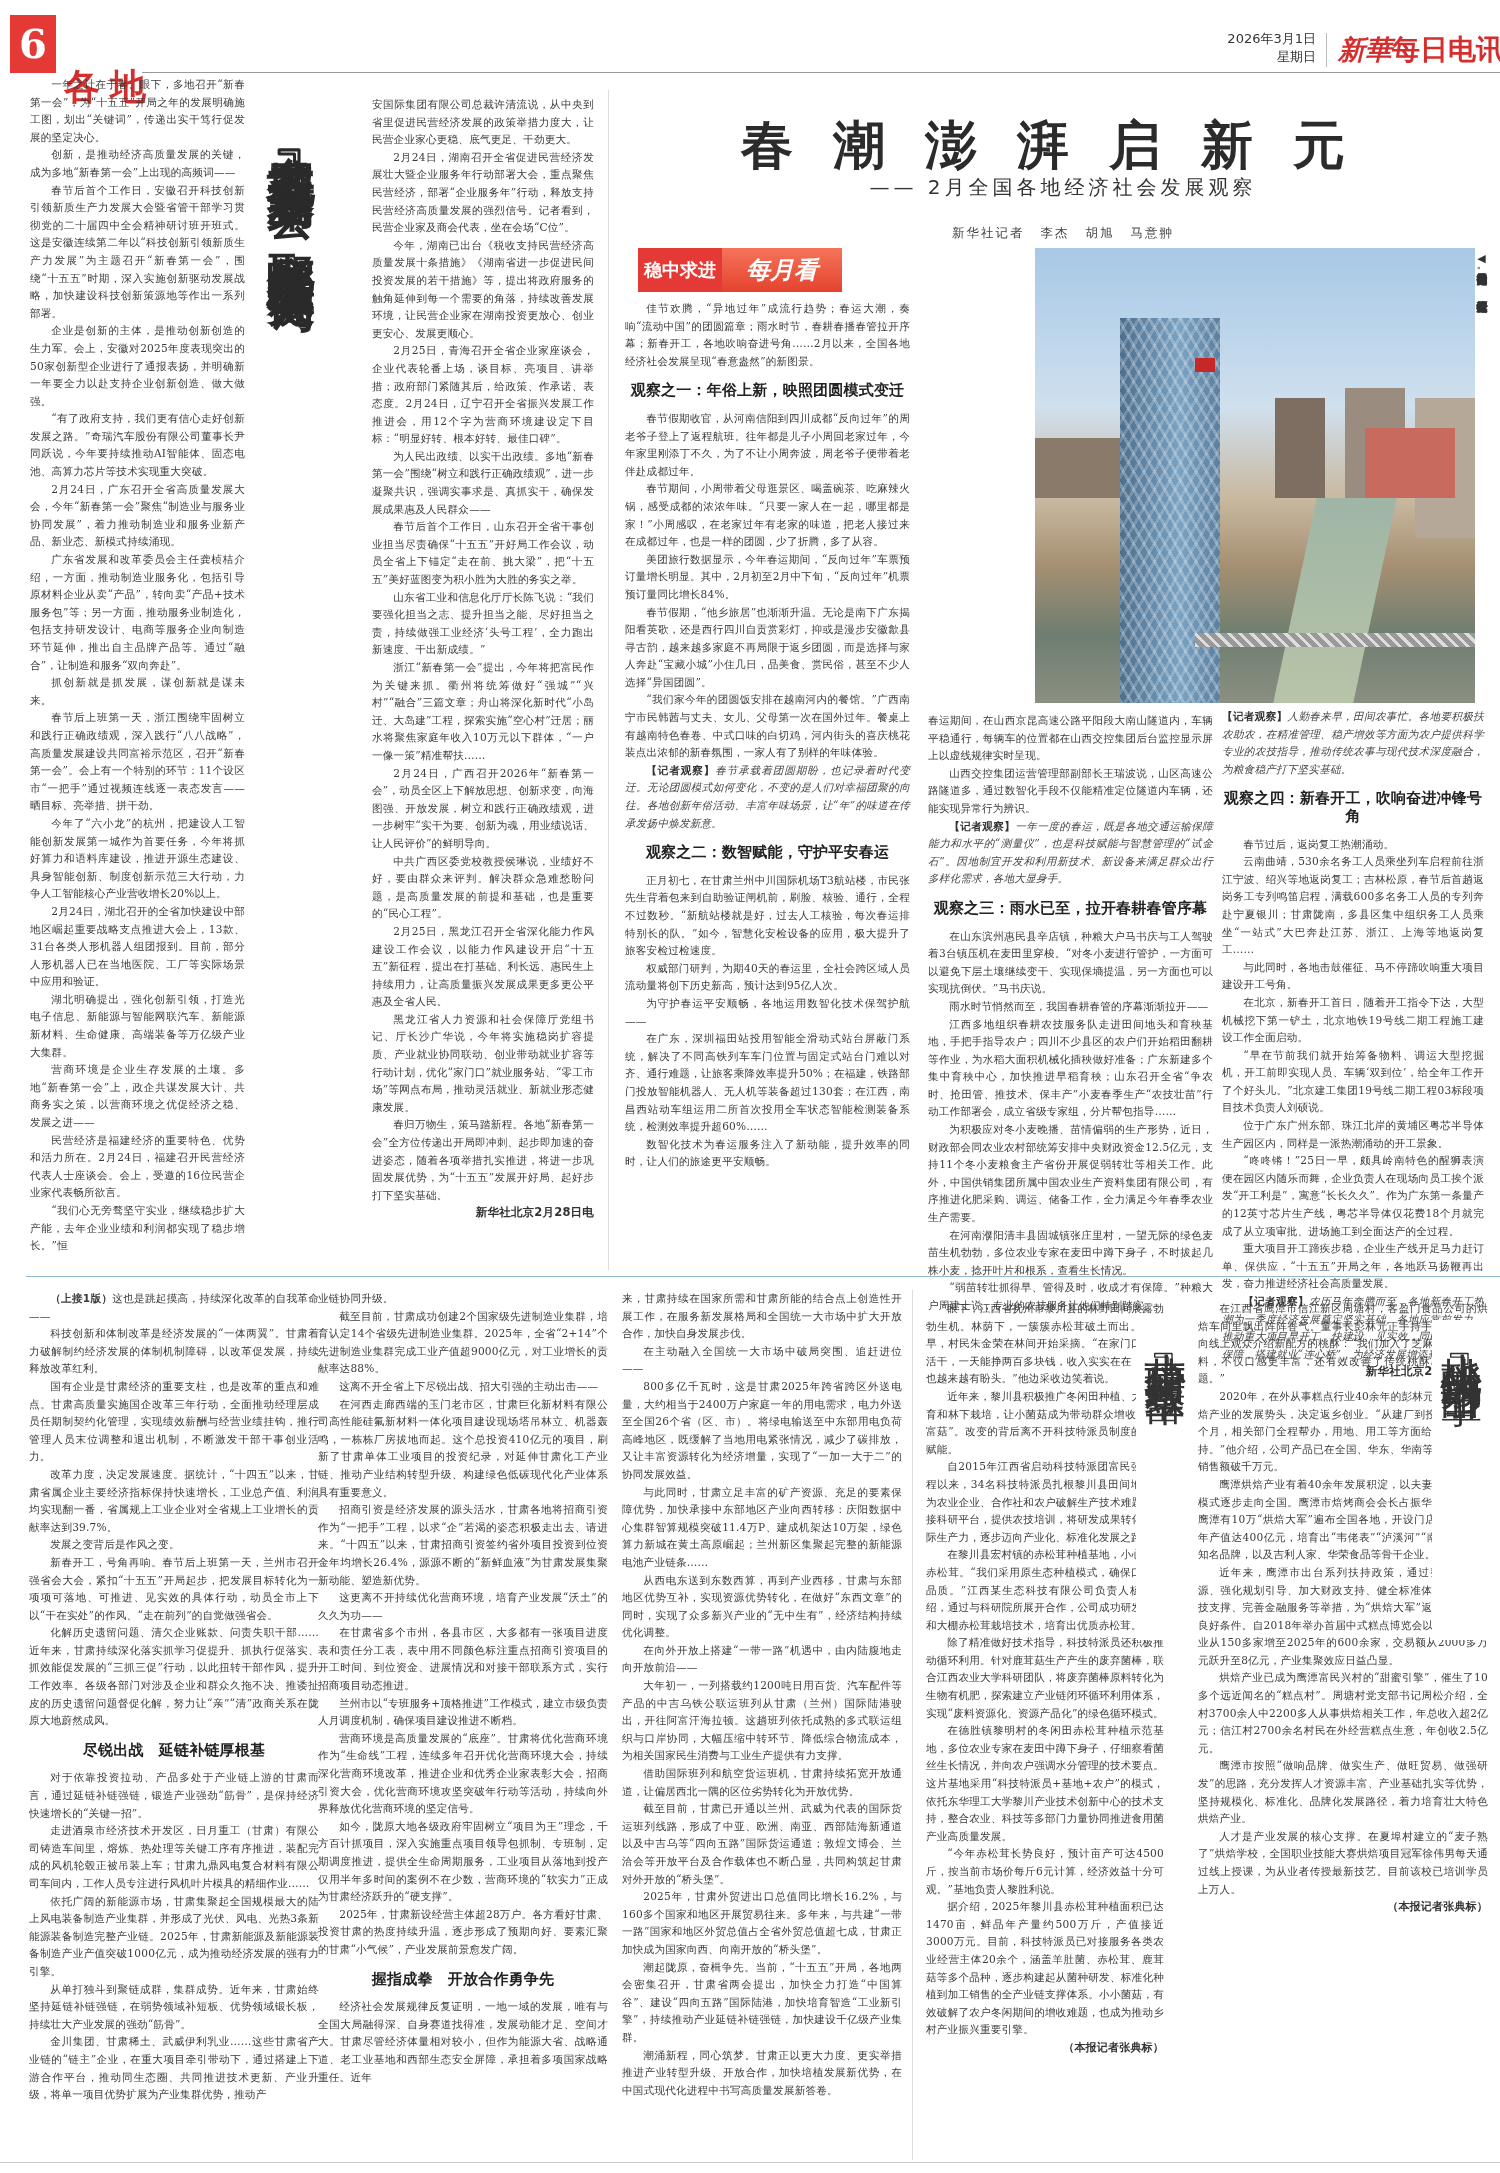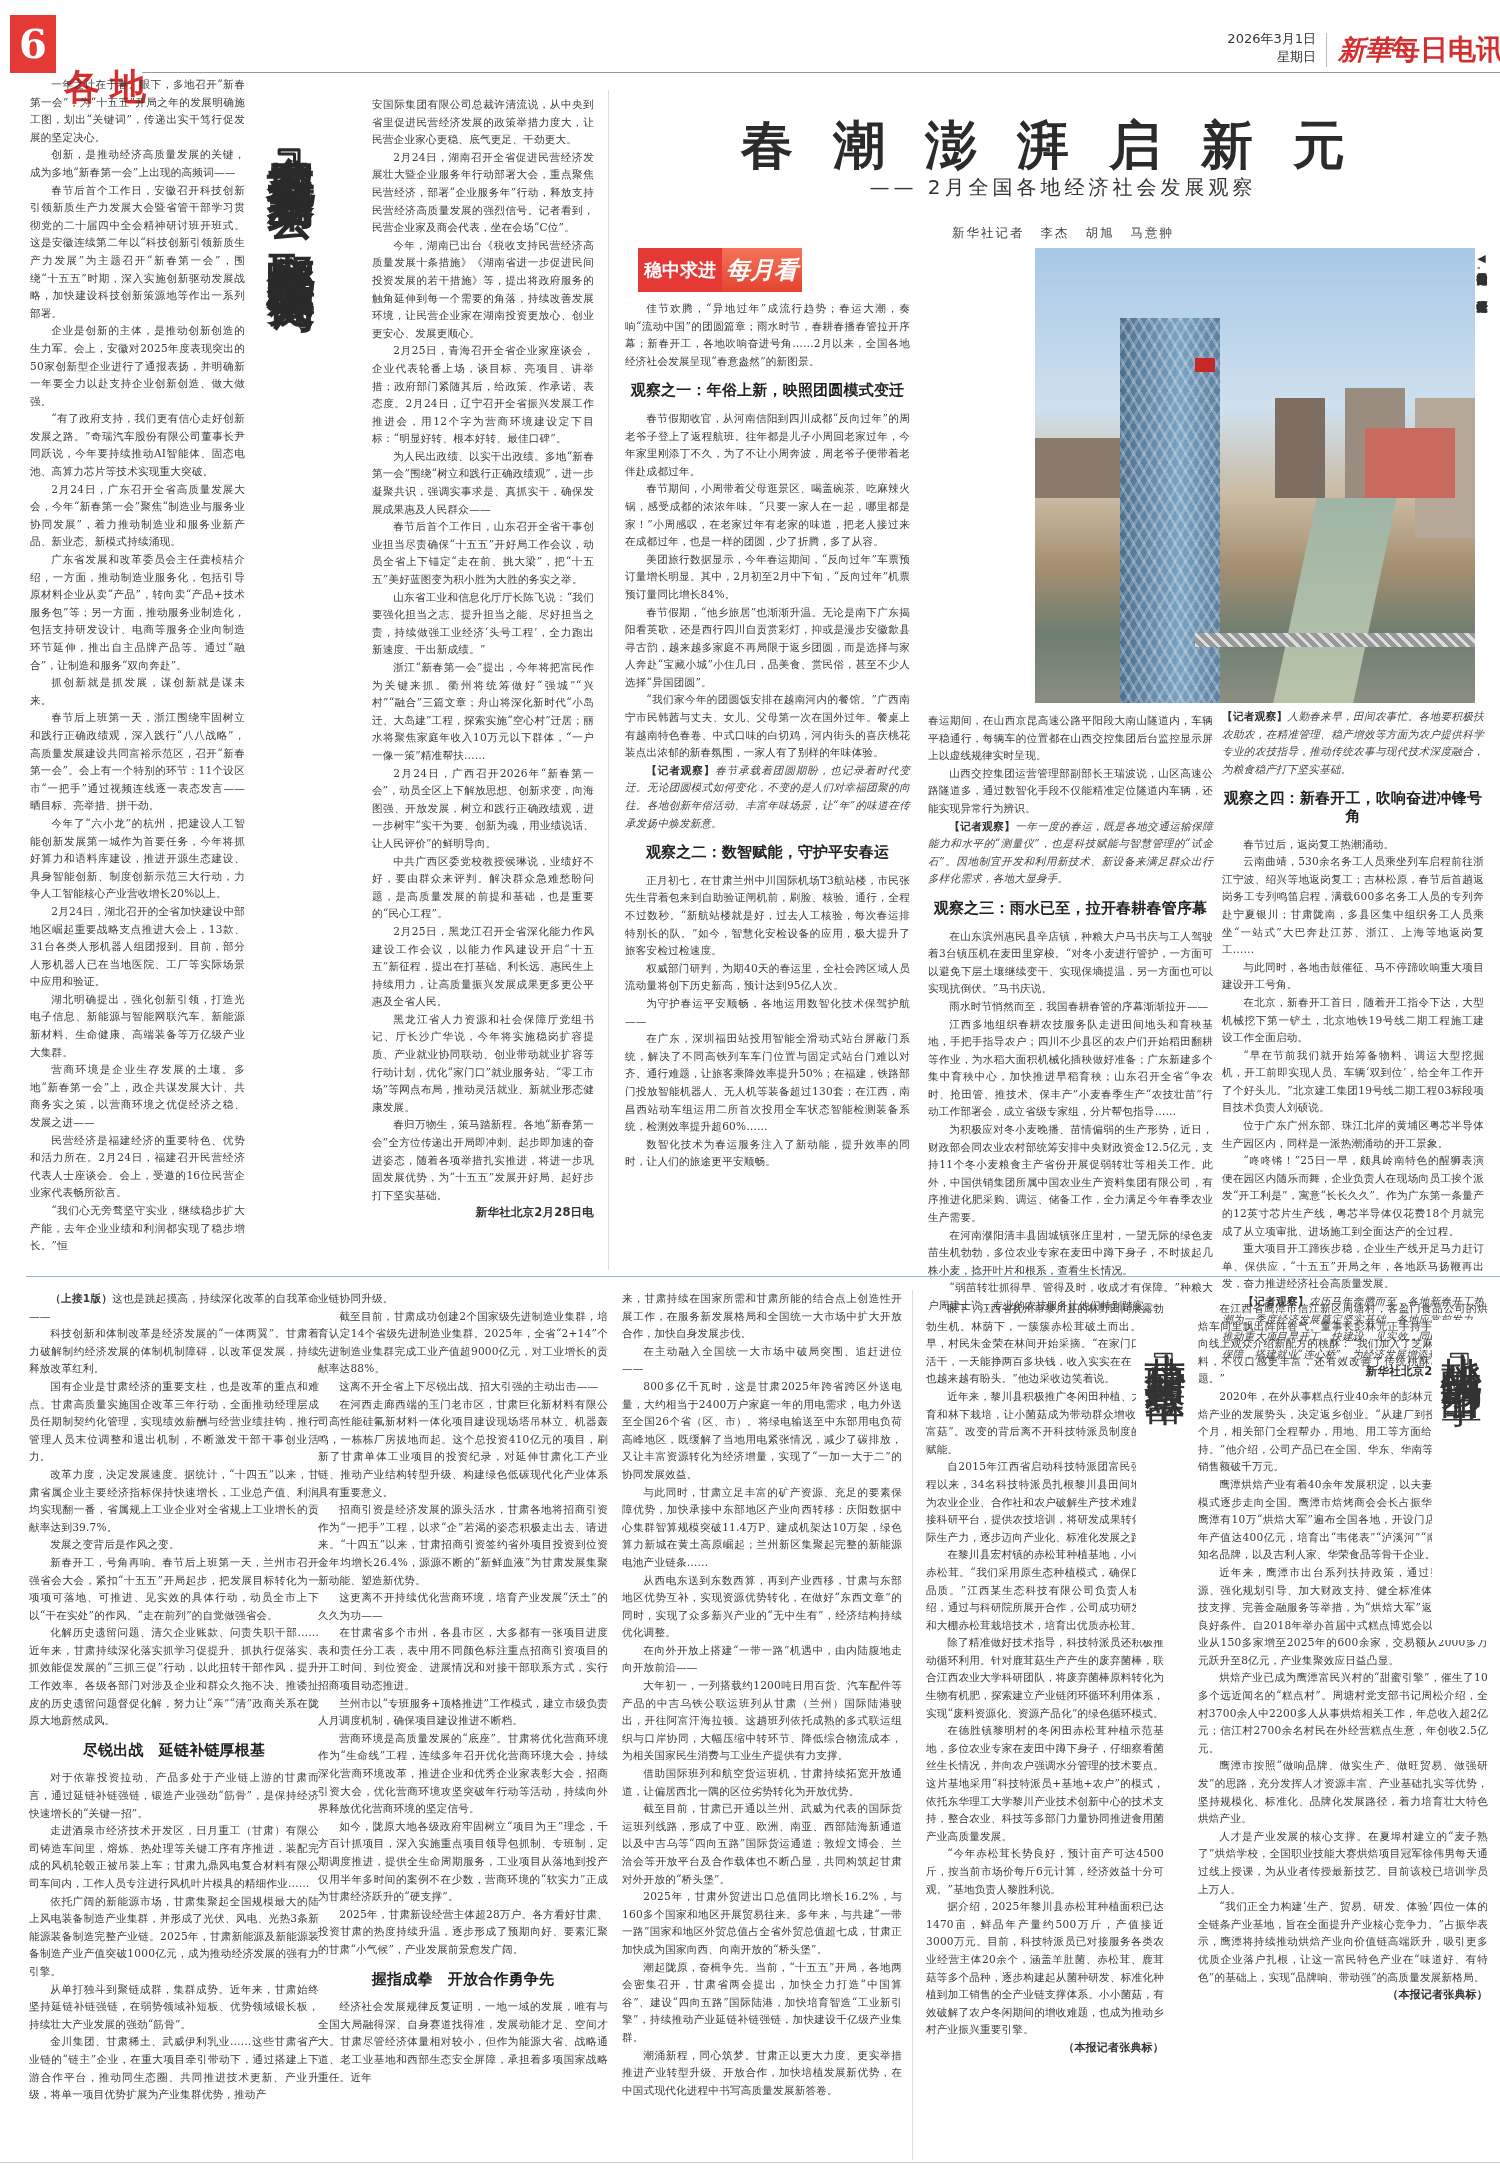--- a/index.html
+++ b/index.html
@@ -29,21 +29,21 @@
   #main-vhead { left: 262px; top: 118px; font-size: 48px; line-height: 60px; height: 1000px; }
 
   
   #big-title { left: 668px; top: 110px; width: 790px; font-family: "DejaVu Serif", serif; font-weight: bold; font-size: 52px; letter-spacing: 40px; color: #2b2b2b; text-align: center; line-height: 70px; }
   #big-subtitle { left: 668px; top: 174px; width: 790px; font-family: "DejaVu Sans", sans-serif; font-size: 20px; letter-spacing: 4px; color: #333; text-align: center; }
   #big-byline { left: 668px; top: 225px; width: 790px; font-family: "DejaVu Serif", serif; font-size: 12.5px; color: #444; text-align: center; letter-spacing: 2px; word-spacing: 10px; }
 
   
   #badge { left: 638px; top: 248px; height: 44px; display: flex; }
   #badge .b1 { background: #e53935; color: #fff; font-family: Liberation Sans, sans-serif; font-weight: bold; font-size: 18px; padding: 0 6px; line-height: 44px; }
-  #badge .b2 { background: linear-gradient(#f5735a, #e4432e); color: #fff; font-family: "DejaVu Serif", serif; font-weight: bold; font-size: 24px; padding: 0 4px; line-height: 44px; font-style: italic; }
+  #badge .b2 { background: linear-gradient(#f5735a, #e4432e); color: #fff; font-family: "DejaVu Serif", serif; font-weight: bold; font-size: 24px; padding: 0 24px; line-height: 44px; font-style: italic; }
 
   
   #photo { left: 1035px; top: 248px; width: 440px; height: 455px; overflow: hidden; background: linear-gradient(#a8c8e6 0%, #cfe0ee 35%, #c9b9a0 55%, #a58f72 70%, #6e7e70 85%, #8a8f82 100%); }
   #photo .tower { position: absolute; left: 85px; top: 70px; width: 100px; height: 385px; background: repeating-linear-gradient(60deg, rgba(255,255,255,0.25) 0 3px, transparent 3px 9px), repeating-linear-gradient(-60deg, rgba(255,255,255,0.2) 0 3px, transparent 3px 9px), linear-gradient(90deg, #4d6f8e, #7aa2c2 60%, #5b7f9e); }
   #photo .sign { position: absolute; left: 160px; top: 110px; width: 20px; height: 14px; background: #c62828; }
   #photo .bld { position: absolute; background: #8a7a6a; }
   #photo .canal { position: absolute; left: 260px; top: 250px; width: 80px; height: 205px; background: linear-gradient(#9fb5a5, #b8c4a8); transform: skewX(-12deg); }
   #photo .bridge { position: absolute; left: 160px; top: 385px; width: 280px; height: 14px; background: repeating-linear-gradient(45deg, #ddd 0 3px, #999 3px 8px); }
   #photo .redb { position: absolute; left: 330px; top: 180px; width: 90px; height: 70px; background: #c86a5e; }
 
@@ -248,18 +248,17 @@
 <div class="abs thin-vhead" style="left:1136px; top:1320px; height:320px; background:#fff; padding:0 4px;">小菌菇撑起『致富伞』</div>
 
 <div class="abs bodytext" style="left:1198px; top:1300px; width:290px;">
   <p>在江西省鹰潭市信江新区周塘村，客盈门食品公司的烘焙车间里飘出阵阵香气。董事长彭林元正手持手机，热情地向线上观众介绍新配方的桃酥：“我们加入了芝麻、葛粉等原料，不仅口感更丰富，还有效改善了传统桃酥易上火的问题。”</p>
   <p>2020年，在外从事糕点行业40余年的彭林元看准家乡烘焙产业的发展势头，决定返乡创业。“从建厂到投产仅用了5个月，相关部门全程帮办，用地、用工等方面给予了大力支持。”他介绍，公司产品已在全国、华东、华南等地销售，年销售额破千万元。</p>
   <p>鹰潭烘焙产业有着40余年发展积淀，以夫妻店、师传徒模式逐步走向全国。鹰潭市焙烤商会会长占振华介绍，目前鹰潭有10万“烘焙大军”遍布全国各地，开设门店3万余家，年产值达400亿元，培育出“韦佬表”“泸溪河”“南宋胡记”等知名品牌，以及吉利人家、华荣食品等骨干企业。</p>
   <p>近年来，鹰潭市出台系列扶持政策，通过整合行业资源、强化规划引导、加大财政支持、健全标准体系、强化科技支撑、完善金融服务等举措，为“烘焙大军”返乡创业创造良好条件。自2018年举办首届中式糕点博览会以来，参展企业从150多家增至2025年的600余家，交易额从2000多万元跃升至8亿元，产业集聚效应日益凸显。</p>
   <p>烘焙产业已成为鹰潭富民兴村的“甜蜜引擎”，催生了10多个远近闻名的“糕点村”。周塘村党支部书记周松介绍，全村3700余人中2200多人从事烘焙相关工作，年总收入超2亿元；信江村2700余名村民在外经营糕点生意，年创收2.5亿元。</p>
   <p>鹰潭市按照“做响品牌、做实生产、做旺贸易、做强研发”的思路，充分发挥人才资源丰富、产业基础扎实等优势，坚持规模化、标准化、品牌化发展路径，着力培育壮大特色烘焙产业。</p>
   <p>人才是产业发展的核心支撑。在夏埠村建立的“麦子熟了”烘焙学校，全国职业技能大赛烘焙项目冠军徐伟男每天通过线上授课，为从业者传授最新技艺。目前该校已培训学员上万人。</p>
-  <p>“我们正全力构建‘生产、贸易、研发、体验’四位一体的全链条产业基地，旨在全面提升产业核心竞争力。”占振华表示，鹰潭将持续推动烘焙产业向价值链高端跃升，吸引更多优质企业落户扎根，让这一富民特色产业在“味道好、有特色”的基础上，实现“品牌响、带动强”的高质量发展新格局。</p>
   <div class="byline-small">（本报记者张典标）</div>
 </div>
 <div class="abs thin-vhead" style="left:1432px; top:1320px; height:320px; background:#fff; padding:0 4px;">小桃酥成为『甜引擎』</div>
 
 <div class="abs" id="hr-bottom"></div>
 
 </body></html>

